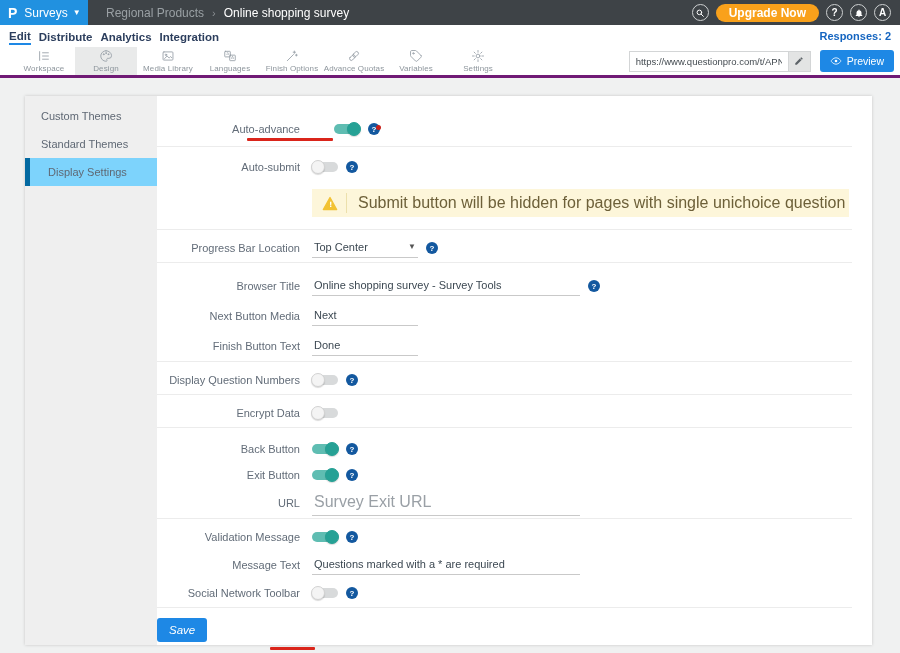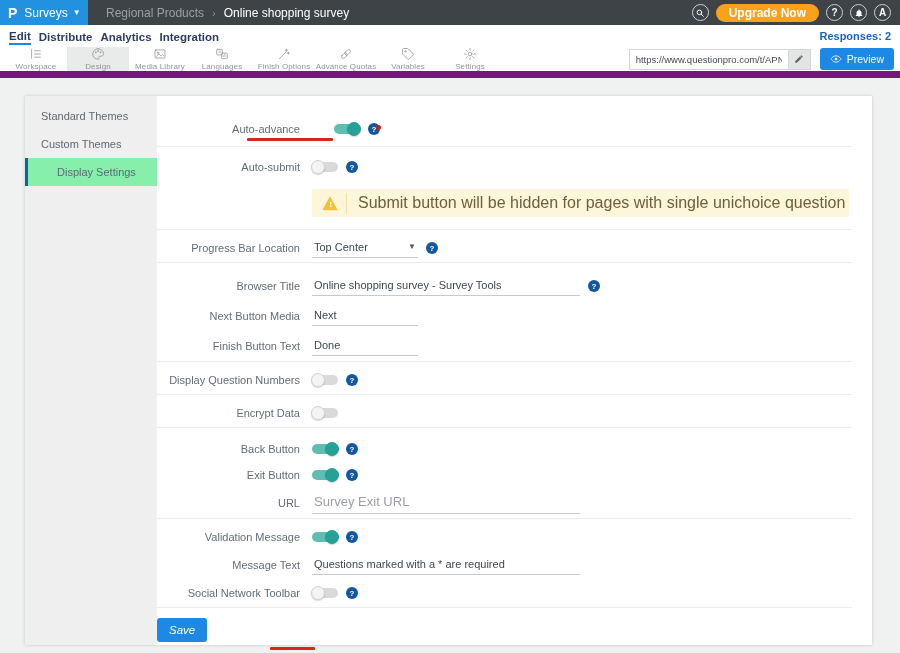--- a/index.html
+++ b/index.html
@@ -24,21 +24,21 @@
     height:18px; line-height:18px; padding:0 13px; border-radius:9px; cursor:pointer; }
 
   
   .subnav { height:22px; background:#fff; display:flex; align-items:center; padding:0 9px; gap:8px;
     font-size:11.5px; font-weight:bold; color:#2c3e5d; }
   .subnav-item { cursor:pointer; padding:2px 0 1px; }
   .subnav-item.active { border-bottom:2px solid #1e88e5; }
   .responses { margin-left:auto; color:#1565c0; font-size:11px; font-weight:bold; }
 
   
-  .toolbar { height:31px; background:#fff; border-bottom:7px solid #701a75; display:flex; align-items:stretch; padding-left:5px; }
+  .toolbar { height:31px; background:#fff; border-bottom:3px solid #701a75; display:flex; align-items:stretch; padding-left:13px; }
   .tool { width:62px; display:flex; flex-direction:column; align-items:center; justify-content:center; gap:1px;
     color:#8d959c; cursor:pointer; }
   .tool.active { background:#e9eaea; }
   .tool svg { width:14px; height:14px; fill:none; stroke:#98a0a8; stroke-width:1.5; stroke-linecap:round; stroke-linejoin:round; }
   .tlabel { font-size:8px; letter-spacing:0.1px; }
   .toolbar-right { margin-left:auto; display:flex; align-items:center; gap:9px; padding-right:6px; }
   .url-group { display:flex; align-items:stretch; border:1px solid #d3d5d6; height:21px; background:#fff; }
   .url-input { border:0; outline:none; width:158px; font-size:9.5px; padding:0 6px; color:#454c52;
     font-family:"Liberation Sans",sans-serif; }
   .pencil-btn { width:22px; background:#e3e4e4; border-left:1px solid #d3d5d6; display:flex; align-items:center; justify-content:center; cursor:pointer; }
@@ -46,21 +46,21 @@
   .preview-btn { background:#1e88e5; color:#fff; font-size:10.5px; height:22px; padding:0 10px; border-radius:3px;
     display:flex; align-items:center; gap:5px; border:0; cursor:pointer; font-family:inherit; }
   .preview-btn svg { width:12px; height:12px; fill:none; stroke:#fff; stroke-width:1.6; }
 
   
   .main { height:575px; background:#f0f1f1; }
   .card { margin:18px 0 0 25px; width:847px; height:549px; background:#fff;
     box-shadow:0 0 3px rgba(0,0,0,0.18); display:flex; }
   .sidebar { width:132px; background:#efefef; padding-top:6px; flex-shrink:0; }
   .side-item { padding:8px 6px 8px 16px; font-size:11px; color:#5f6874; cursor:pointer; }
-  .side-item.active { background:#86efac; border-left:3px solid #0369a1; padding-left:29px; }
+  .side-item.active { background:#7dd3fc; border-left:5px solid #0369a1; padding-left:18px; }
 
   .content { flex:1; position:relative; padding:16px 20px 0 0; }
   .frow { display:flex; align-items:center; min-height:28px; position:relative; }
   .flabel { width:143px; text-align:right; color:#626c78; font-size:11px; flex-shrink:0; }
   .fctrl { margin-left:12px; display:flex; align-items:center; gap:8px; }
   .sep { border-top:1px solid #ececec; }
 
   
   .toggle { width:26px; height:10px; border-radius:5px; background:#d8dadb; position:relative; display:inline-block; cursor:pointer; }
   .toggle .knob { width:14px; height:14px; border-radius:50%; background:#f4f4f4; border:1px solid #d2d2d2;
@@ -68,21 +68,21 @@
   .toggle.on { background:#5fbdb2; }
   .toggle.on .knob { background:#26a195; border-color:#26a195; left:auto; right:-1px; }
 
   .help { width:12px; height:12px; border-radius:50%; background:#13589f; color:#fff; font-size:8px; font-weight:bold;
     display:inline-flex; align-items:center; justify-content:center; cursor:pointer; flex-shrink:0; }
 
   input.uline { border:0; outline:none; border-bottom:1px solid #c9c9c9; font-size:11px; color:#3c4852;
     padding:2px 2px 4px 2px; font-family:"Liberation Sans",sans-serif; background:transparent; }
   .w-lg { width:268px; }
   .w-sm { width:106px; }
-  input.url-exit { font-size:13px; }
+  input.url-exit { font-size:16px; }
   input.url-exit::placeholder { color:#9aa0a6; }
 
   .uselect { width:106px; border-bottom:1px solid #c9c9c9; display:flex; align-items:center; justify-content:space-between;
     font-size:11px; color:#3c4852; padding:2px 2px 4px 2px; cursor:pointer; }
   .uselect .sel-caret { font-size:8px; color:#555; }
 
   
   .warning { margin:8px 0 0 155px; width:537px; height:28px; background:#fdf6da; display:flex; align-items:center; }
   .warn-icon { padding:0 8px 0 10px; display:flex; align-items:center; }
   .warn-icon svg { width:16px; height:15px; }
@@ -226,22 +226,22 @@
         </svg>
       <span>Preview</span>
     </button>
   </div>
 </div>
 
 <div class="main">
   <div class="card">
 
     <div class="sidebar">
+      <div class="side-item">Custom Themes</div>
       <div class="side-item">Standard Themes</div>
-      <div class="side-item">Custom Themes</div>
       <div class="side-item active">Display Settings</div>
     </div>
 
     <div class="content">
 
       <div class="frow r34">
         <span class="flabel">Auto-advance</span>
         <span class="fctrl">
           <span class="toggle on">
               <span class="knob"></span>

